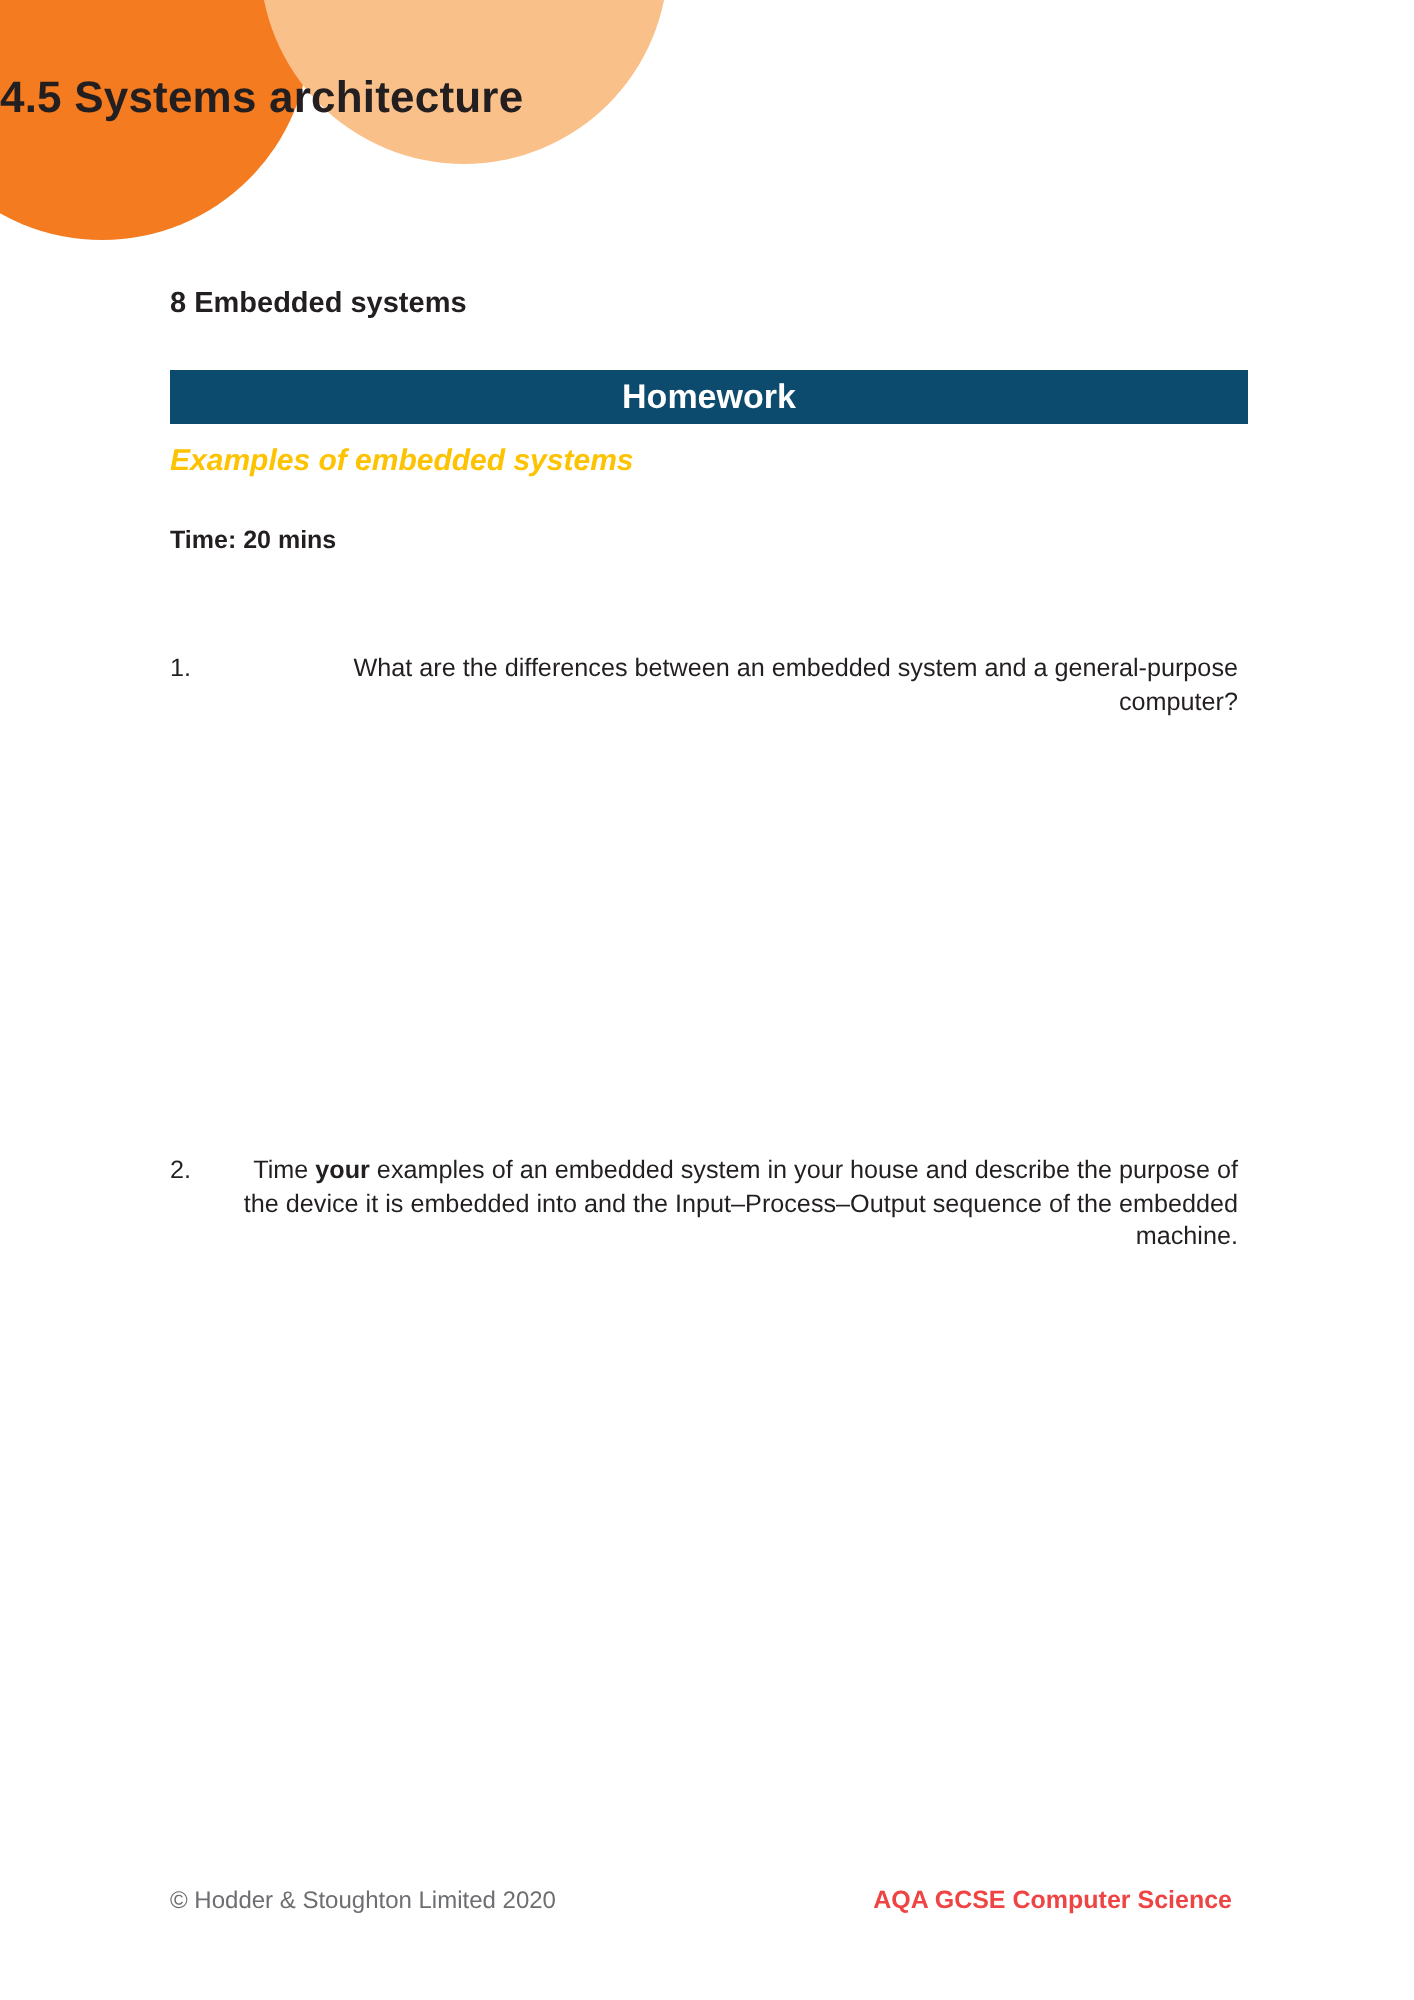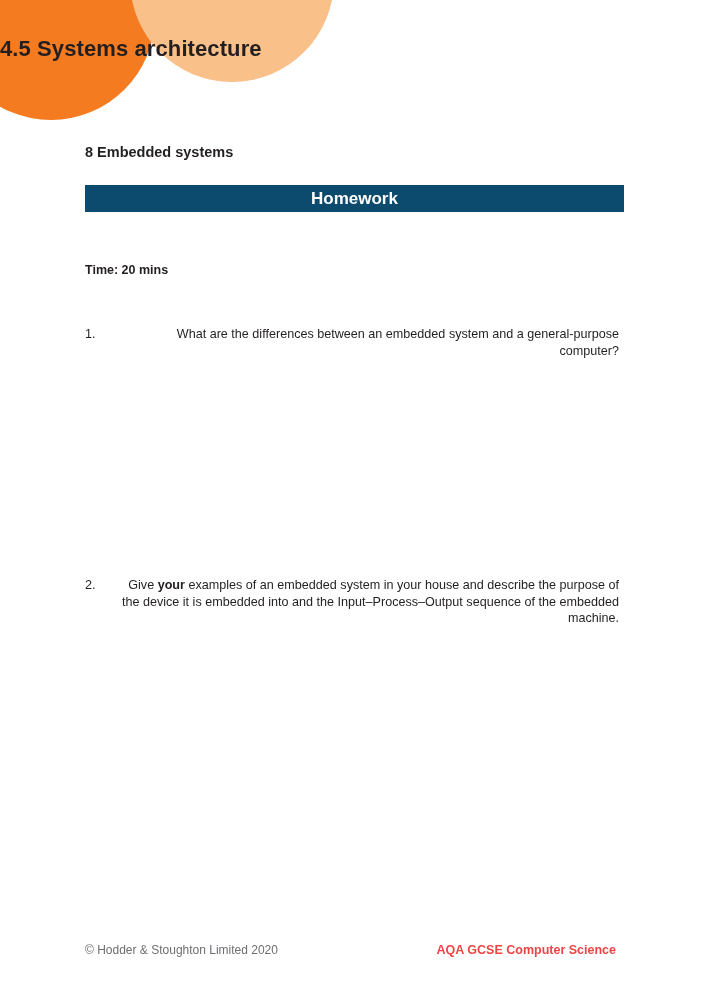--- a/index.html
+++ b/index.html
@@ -145,29 +145,30 @@
   <div class="circle-light"></div>
 
   <div class="doc-title">4.5 Systems architecture</div>
 
   <div class="section-heading">8 Embedded systems</div>
 
   <div class="banner">
     <span>Homework</span>
   </div>
 
+  <div class="subtitle">Examples of embedded systems</div>
 
   <div class="time-label">Time: 20 mins</div>
 
   <div class="question" id="question-1">
     <span class="q-num">1.</span>
     <span class="q-text">What are the differences between an embedded system and a general-purpose computer?</span>
   </div>
 
   <div class="question" id="question-2">
     <span class="q-num">2.</span>
-    <span class="q-text"><span>Give </span><b>your</b><span> examples of an embedded system in your house and describe the purpose of the device it is embedded into and the Input–Process–Output sequence of the embedded machine.</span></span>
+    <span class="q-text"><span>Time </span><b>your</b><span> examples of an embedded system in your house and describe the purpose of the device it is embedded into and the Input–Process–Output sequence of the embedded machine.</span></span>
   </div>
 
   <div class="footer-left">© Hodder &amp; Stoughton Limited 2020</div>
   <div class="footer-right">AQA GCSE Computer Science</div>
 
 </div>
 
 </body></html>

